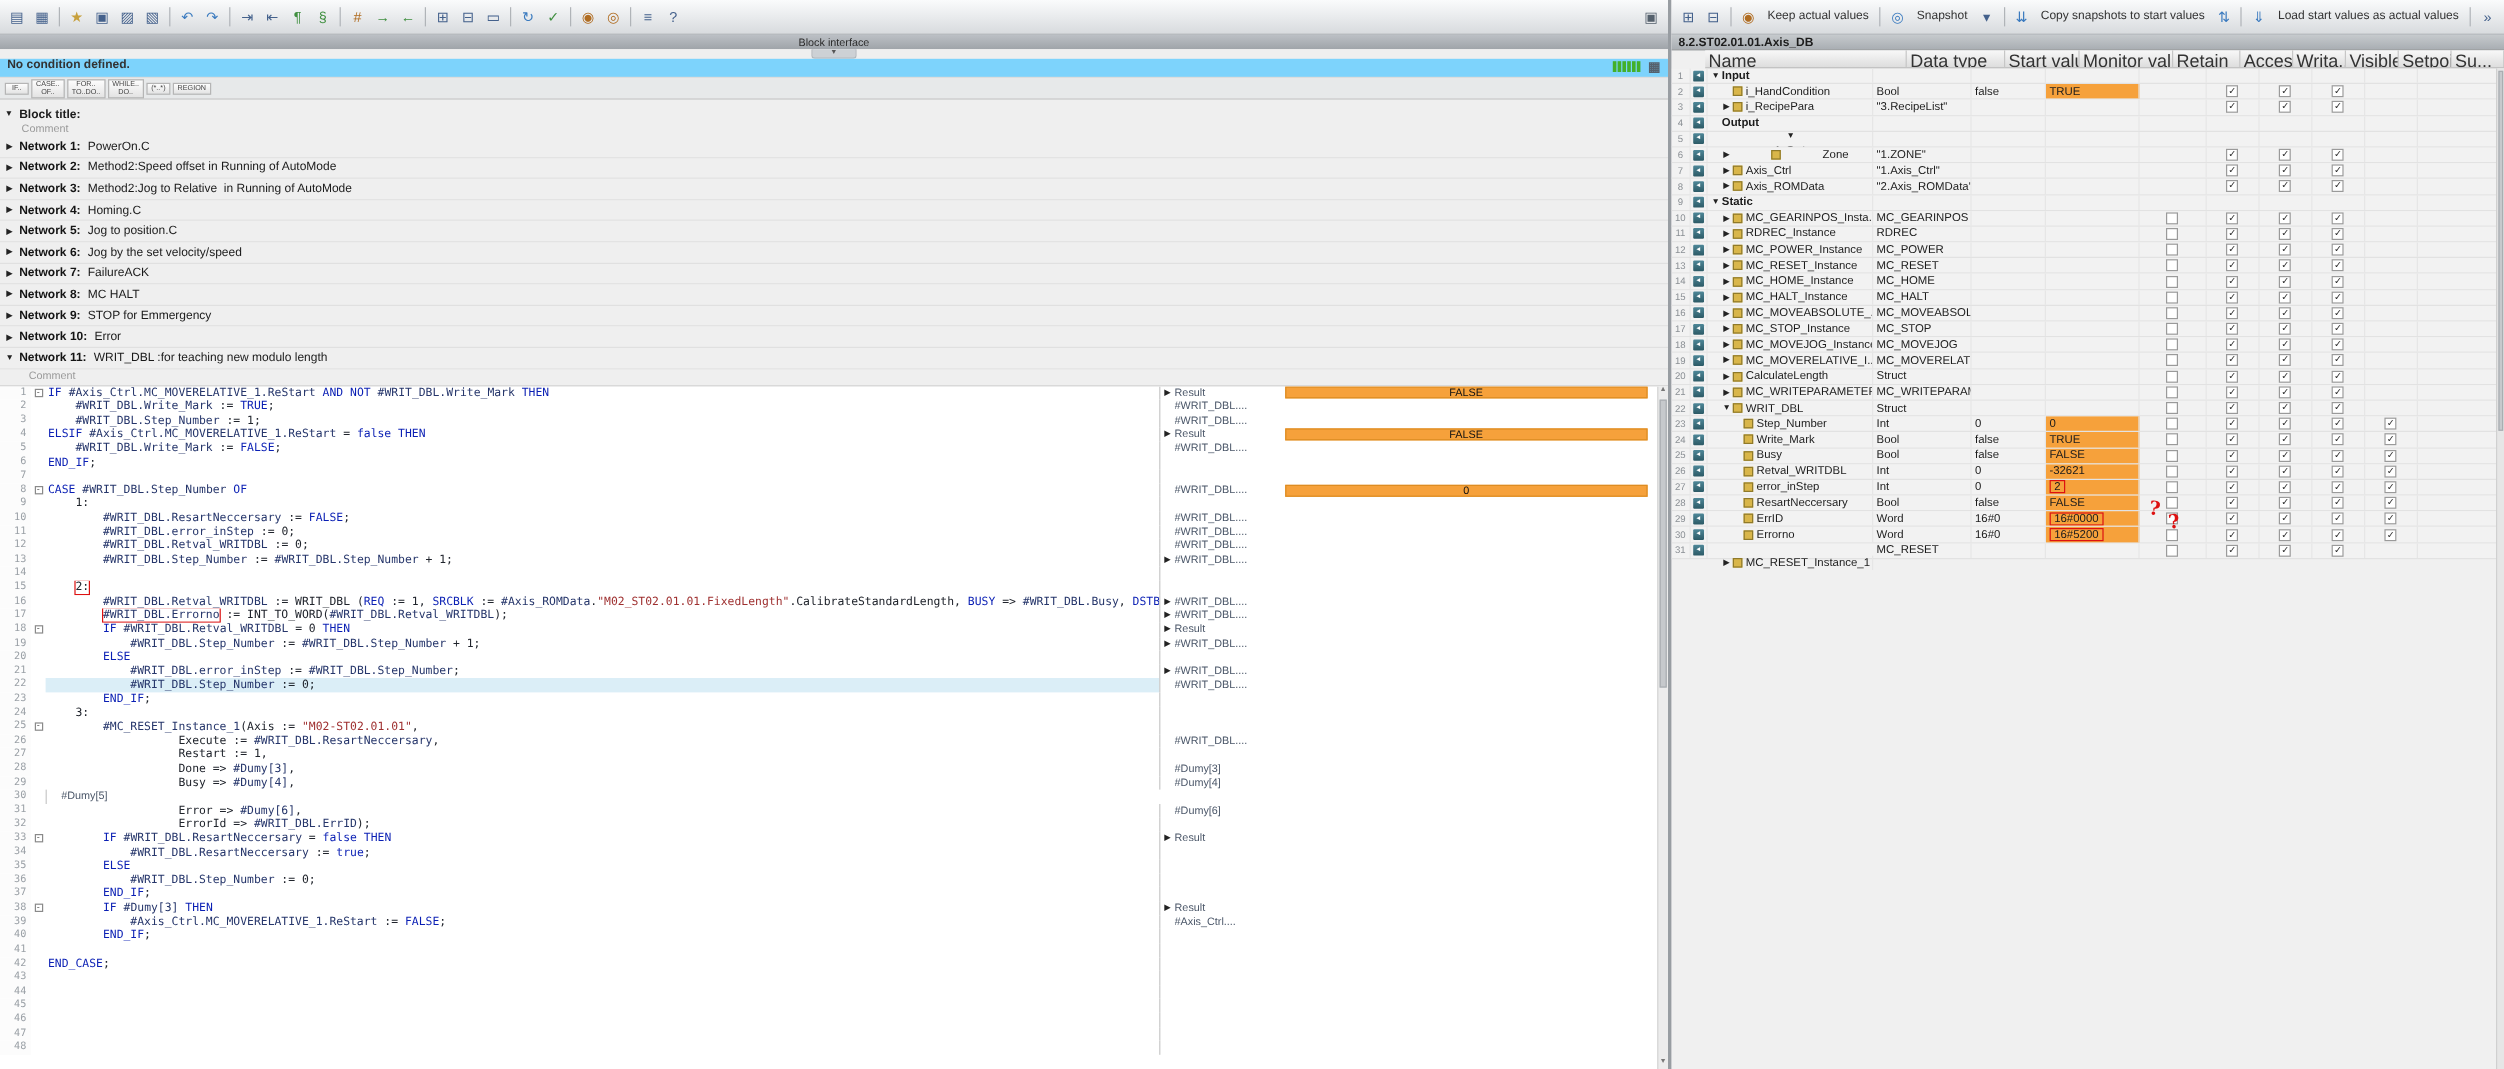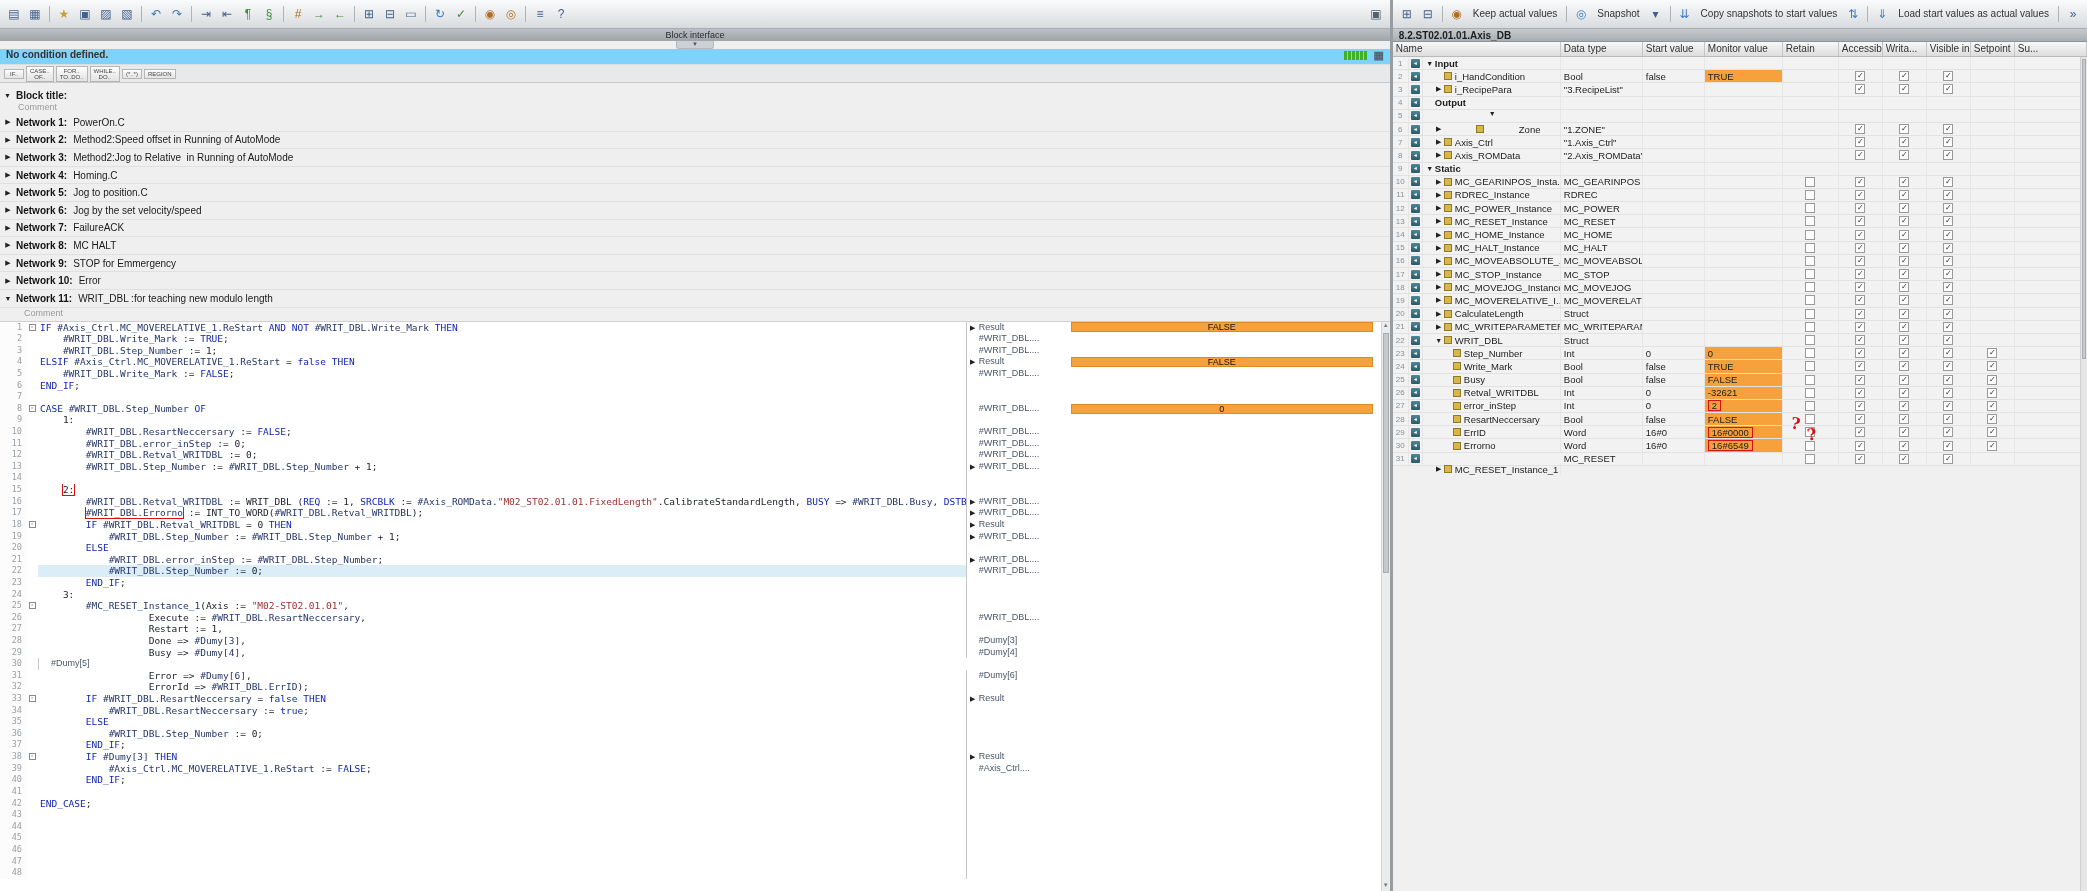--- a/index.html
+++ b/index.html
@@ -79,21 +79,21 @@
   .vscroll .arr.down { bottom:0; }
   .vscroll .thumb { position:absolute; top:11px; left:1px; right:1px; height:240px;
                     background:#c6c9cc; border:1px solid #a9adb1; }
 
   
   .right-pane { flex:1; display:flex; flex-direction:column; background:#f0f0f0; position:relative; }
   .rtitle { height:13px; flex:0 0 13px; background:linear-gradient(#c6cacd,#a9aeb3);
             font-size:10px; font-weight:bold; color:#1d1d1d; display:flex; align-items:center;
             padding-left:6px; border-bottom:1px solid #8f9396; }
   .thead { height:15px; flex:0 0 15px; display:flex; background:linear-gradient(#f8f8f8,#dddddd);
-           border-bottom:1px solid #b9b9b9; font-size:10px; color:#333; }
+           border-bottom:1px solid #b9b9b9; font-size:15px; color:#333;margin-left:28px; }
   .thead .hc { border-right:1px solid #c6c6c6; padding:1px 0 0 3px; white-space:nowrap; overflow:hidden; }
   .tbody { position:relative; flex:1; overflow:hidden; }
   .trow { height:13.2px; display:flex; align-items:center; font-size:9.5px;
           border-bottom:1px solid #e2e2e2; background:#f2f2f2; }
   .tc { height:100%; border-right:1px solid #e6e6e6; display:flex; align-items:center;
         white-space:nowrap; overflow:hidden; }
   .c-rn   { width:16px;  flex:0 0 16px;  justify-content:center; color:#8a8f94; font-size:8px; }
   .c-icon { width:14px;  flex:0 0 14px;  justify-content:center; }
   .c-name { width:138px; flex:0 0 138px; }
   .c-type { width:82px;  flex:0 0 82px;  padding-left:3px; }
@@ -1619,21 +1619,21 @@
             <span class="tagicon">◂</span>
           </div>
           <div class="tc c-name" style="padding-left: 20px;">
             <span class="rarrow"></span>
             <span class="ticon"></span>
             <span>Errorno</span>
           </div>
           <div class="tc c-type">Word</div>
           <div class="tc c-start">16#0</div>
           <div class="tc c-mon mon-on">
-            <span class="mon-red">16#6549</span>
+            <span class="mon-red">16#5200</span>
           </div>
           <div class="tc c-ret">
             <span class="cb"></span>
           </div>
           <div class="tc c-acc">
             <span class="cb">✓</span>
           </div>
           <div class="tc c-wr">
             <span class="cb">✓</span>
           </div>

